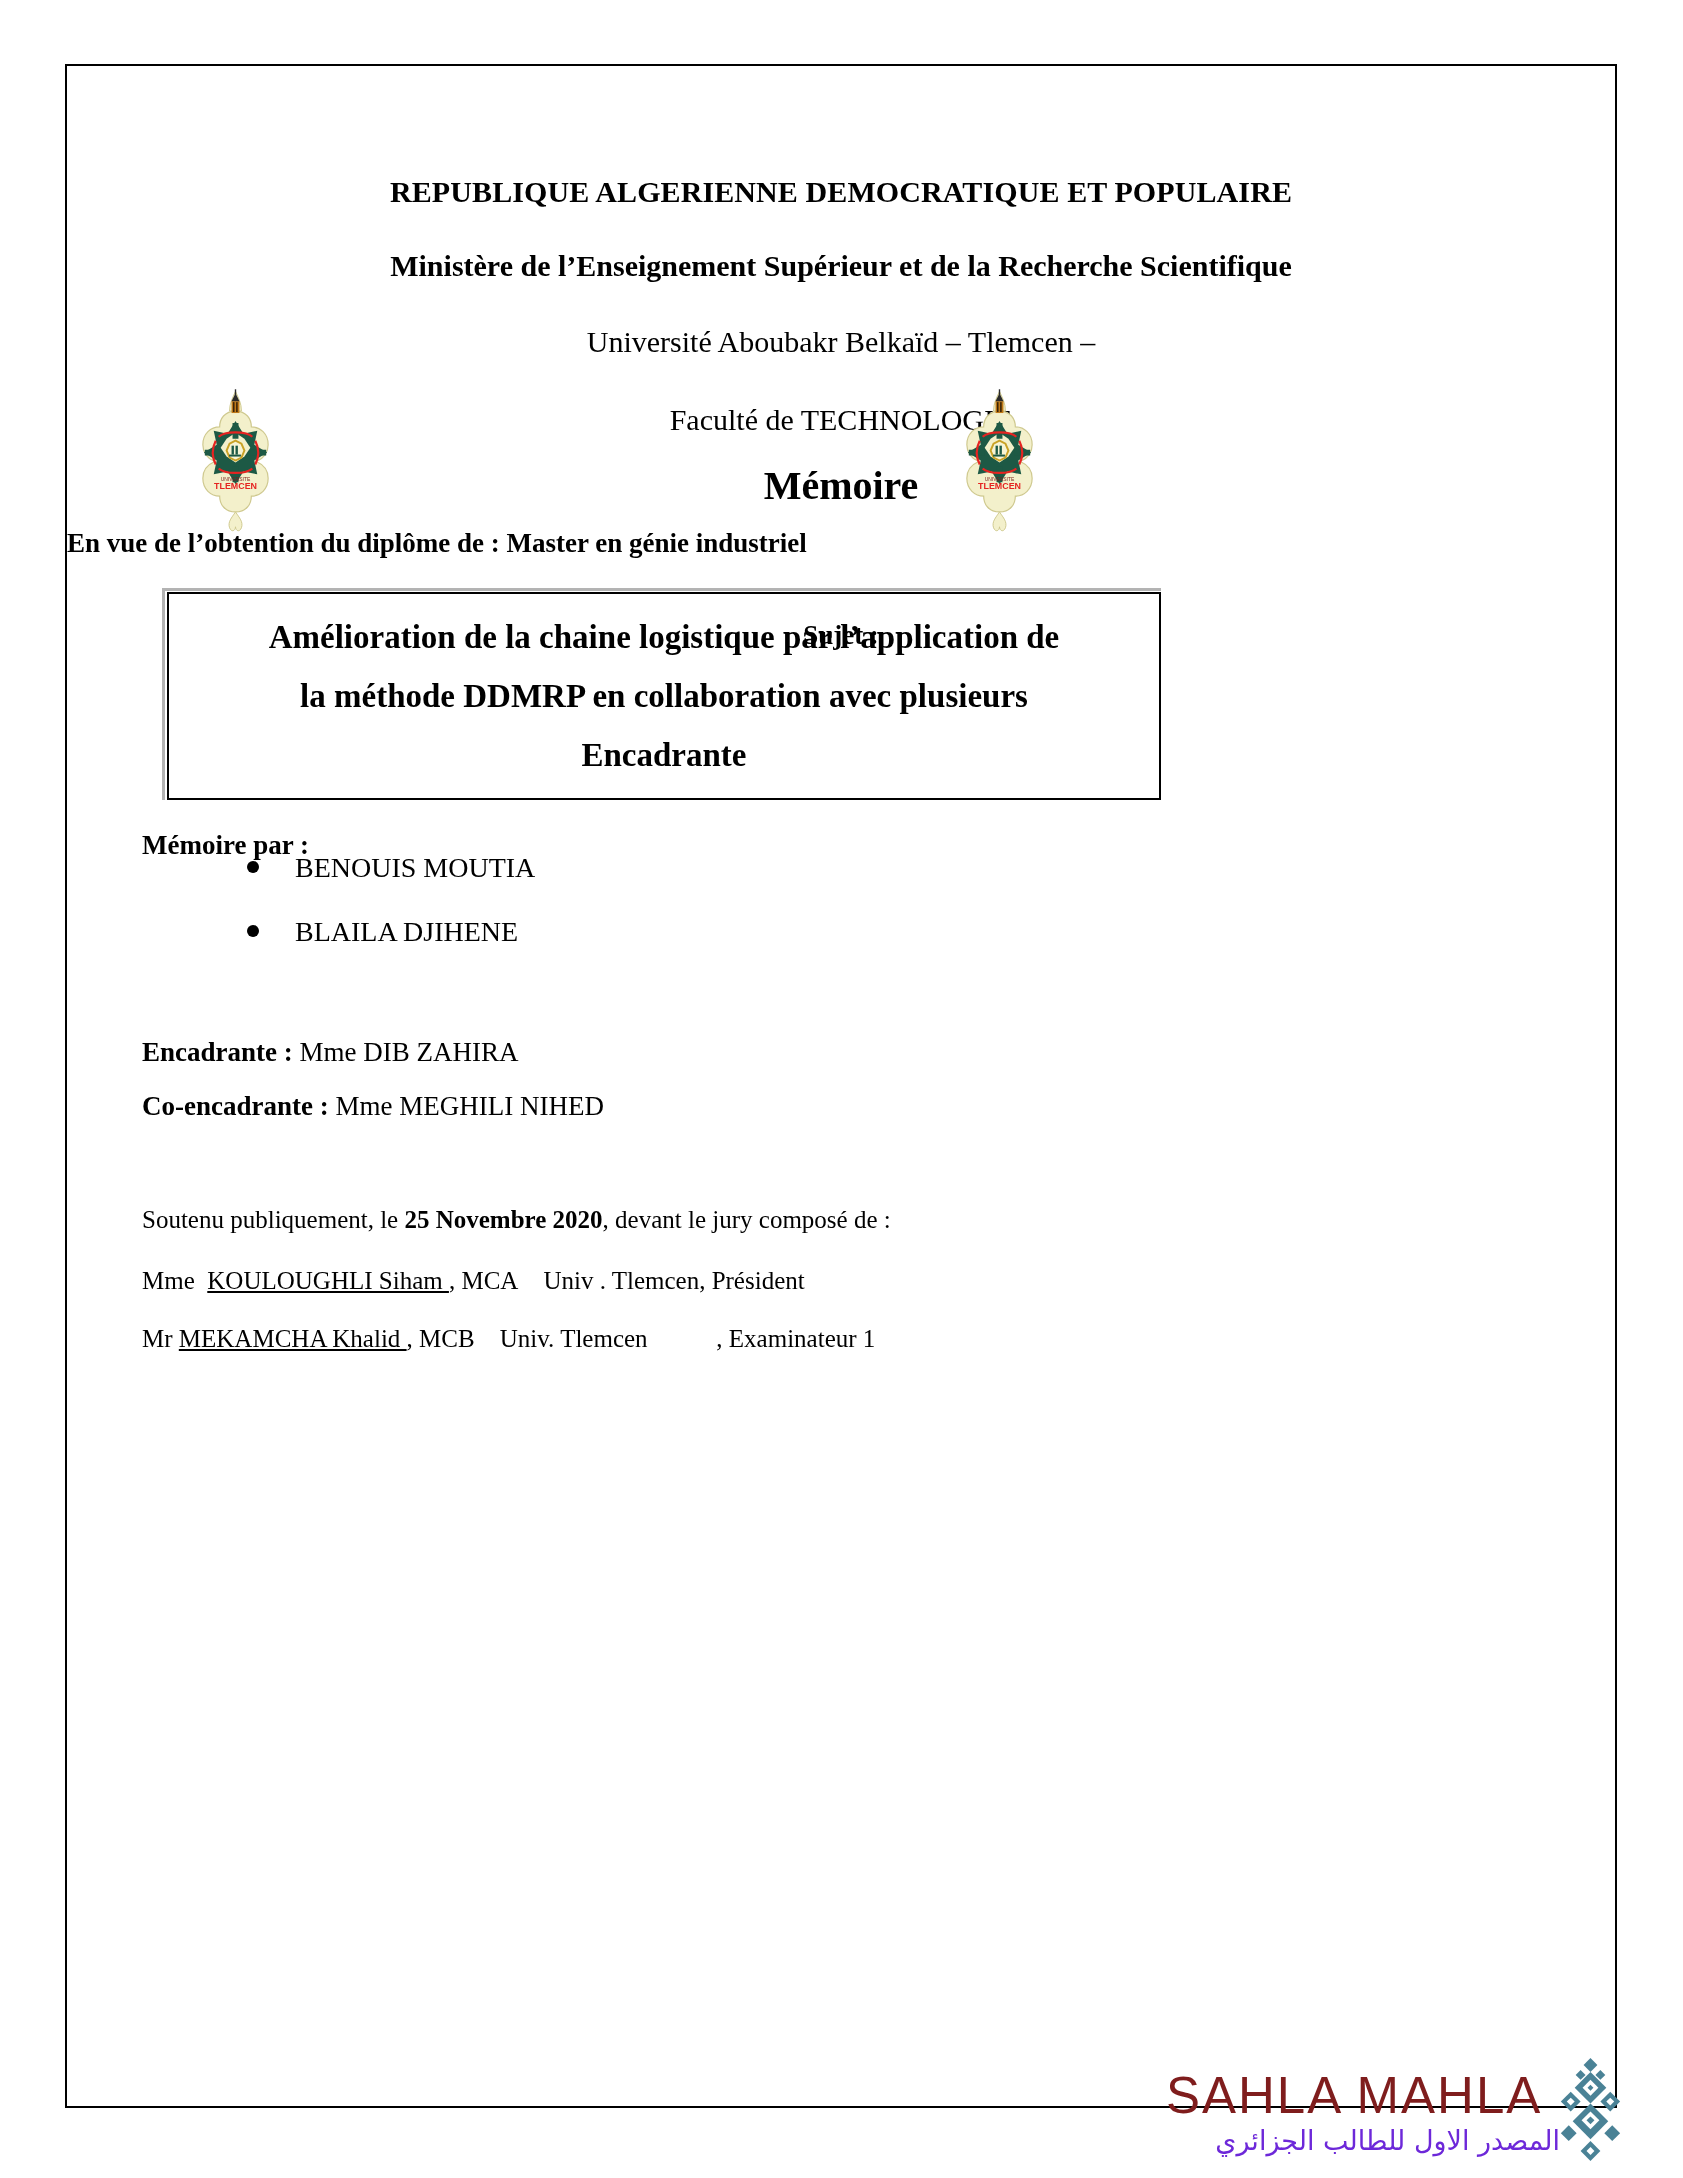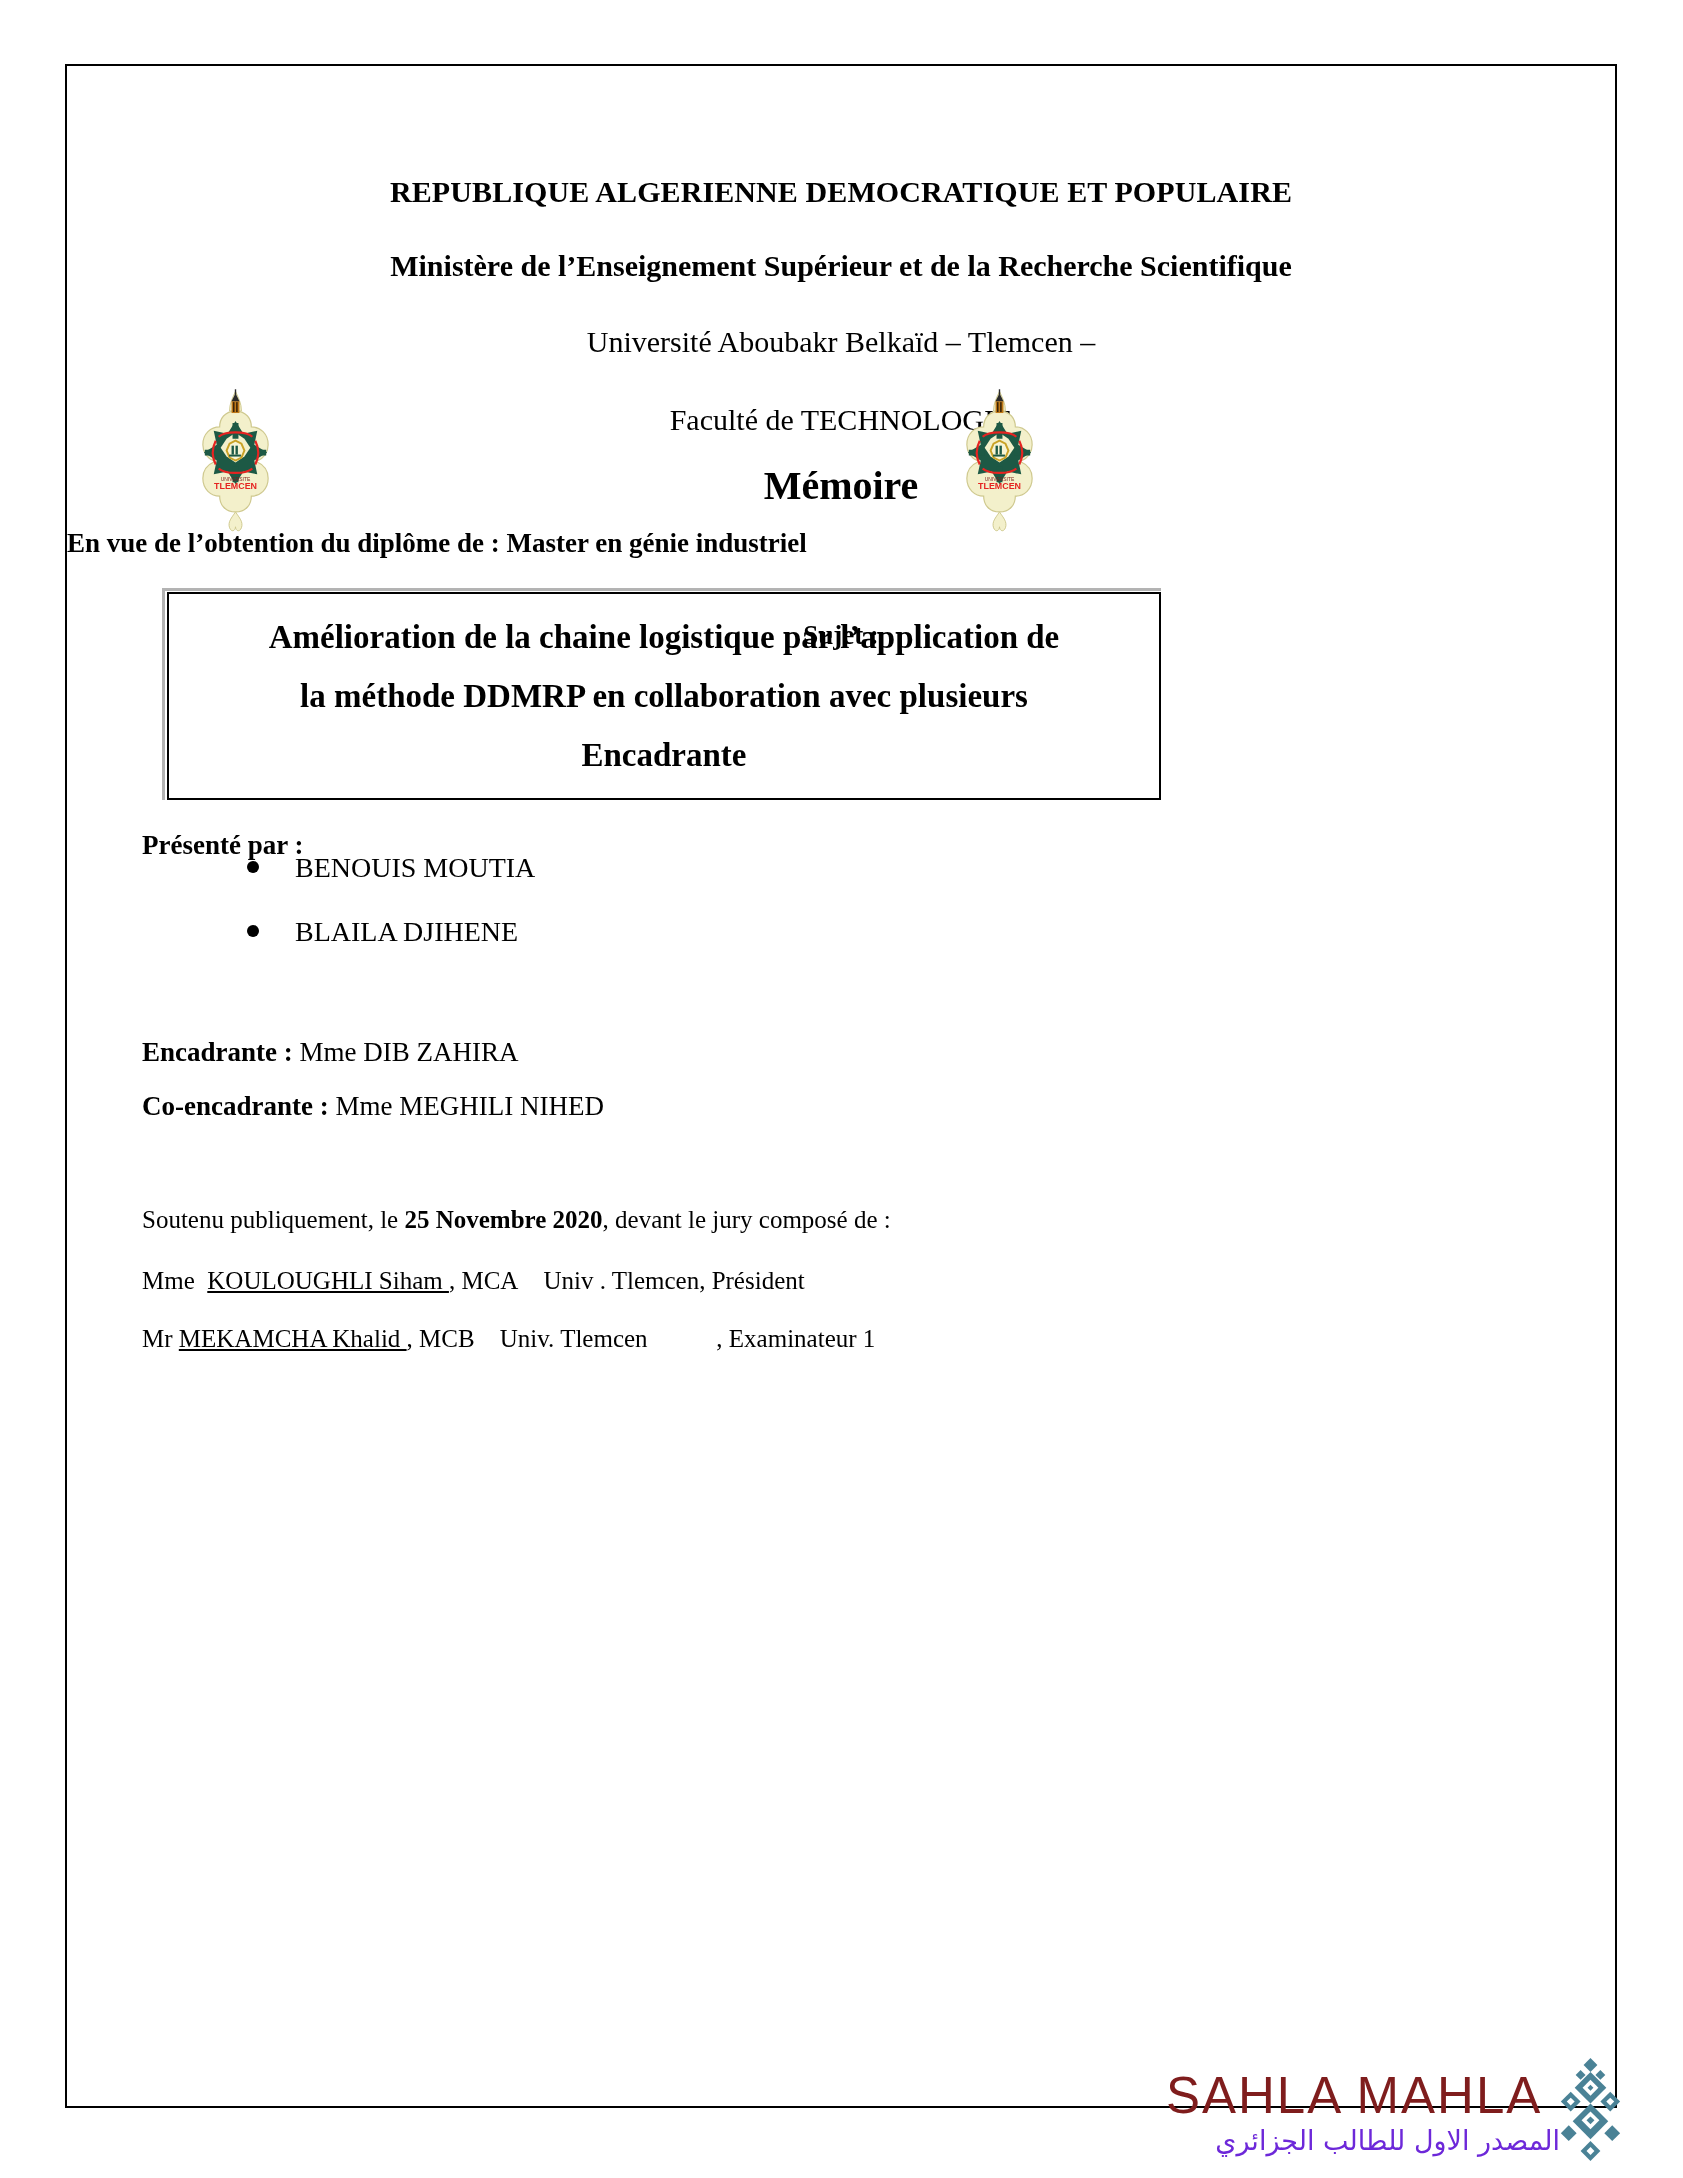--- a/index.html
+++ b/index.html
@@ -347,21 +347,21 @@
 
     <div class="title-box-wrap">
       <div class="title-box-shadow"></div>
       <div class="title-box">
         <div class="title-line l1">Amélioration de la chaine logistique par l’application de</div>
         <div class="title-line l2">la méthode DDMRP en collaboration avec plusieurs</div>
         <div class="title-line l3">Encadrante</div>
       </div>
     </div>
 
-    <div class="presente-label">Présenté par :</div>
+    <div class="presente-label">Mémoire par :</div>
     <ul class="author-list">
       <li class="author-item">
         <span class="author-bullet"></span>
         <span>BENOUIS MOUTIA</span>
       </li>
       <li class="author-item">
         <span class="author-bullet"></span>
         <span>BLAILA DJIHENE</span>
       </li>
     </ul>

